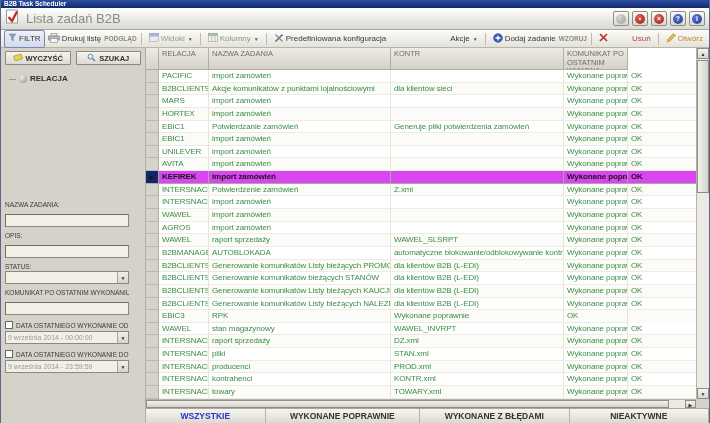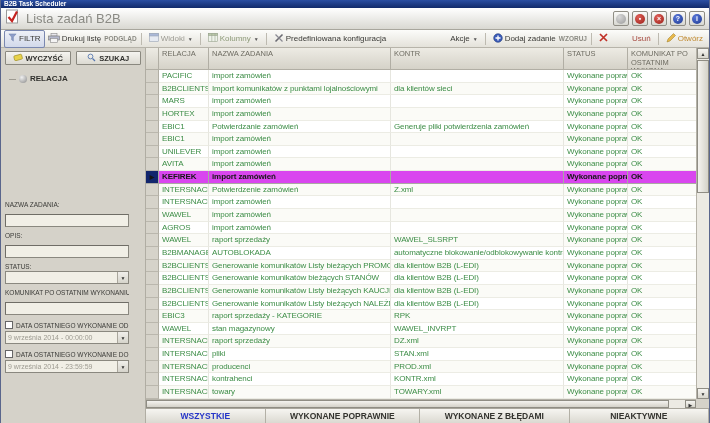--- a/index.html
+++ b/index.html
@@ -261,36 +261,35 @@
         </div>
       </div>
     </div>
 
     <div class="grid">
       <div class="ghead">
         <div class="hcell"></div>
         <div class="hcell">RELACJA</div>
         <div class="hcell">NAZWA ZADANIA</div>
         <div class="hcell">KONTR</div>
-        <div class="hcell">STATUS</div>
         <div class="hcell">KOMUNIKAT PO OSTATNIM WYKONA</div>
       </div>
       <div class="grows" id="grid-rows">
           <div class="trow">
             <div class="cell sel"></div>
             <div class="cell c-relacja">PACIFIC</div>
             <div class="cell c-nazwa">import zamówień</div>
             <div class="cell c-opis"></div>
             <div class="cell c-status">Wykonane poprawnie</div>
             <div class="cell c-komunikat">OK</div>
           </div>
           <div class="trow alt">
             <div class="cell sel"></div>
             <div class="cell c-relacja">B2BCLIENTS</div>
-            <div class="cell c-nazwa">Import komunikatów z punktami lojalnościowymi</div>
+            <div class="cell c-nazwa">Akcje komunikatów z punktami lojalnościowymi</div>
             <div class="cell c-opis">dla klientów sieci</div>
             <div class="cell c-status">Wykonane poprawnie</div>
             <div class="cell c-komunikat">OK</div>
           </div>
           <div class="trow">
             <div class="cell sel"></div>
             <div class="cell c-relacja">MARS</div>
             <div class="cell c-nazwa">import zamówień</div>
             <div class="cell c-opis"></div>
             <div class="cell c-status">Wykonane poprawnie</div>
@@ -420,21 +419,20 @@
             <div class="cell sel"></div>
             <div class="cell c-relacja">B2BCLIENTS</div>
             <div class="cell c-nazwa">Generowanie komunikatów Listy bieżących NALEŻNOŚCI</div>
             <div class="cell c-opis">dla klientów B2B (L-EDI)</div>
             <div class="cell c-status">Wykonane poprawnie</div>
             <div class="cell c-komunikat">OK</div>
           </div>
           <div class="trow alt">
             <div class="cell sel"></div>
             <div class="cell c-relacja">EBIC3</div>
-            <div class="cell c-nazwa">raport sprzedaży - KATEGORIE</div>
             <div class="cell c-opis">RPK</div>
             <div class="cell c-status">Wykonane poprawnie</div>
             <div class="cell c-komunikat">OK</div>
           </div>
           <div class="trow">
             <div class="cell sel"></div>
             <div class="cell c-relacja">WAWEL</div>
             <div class="cell c-nazwa">stan magazynowy</div>
             <div class="cell c-opis">WAWEL_INVRPT</div>
             <div class="cell c-status">Wykonane poprawnie</div>

